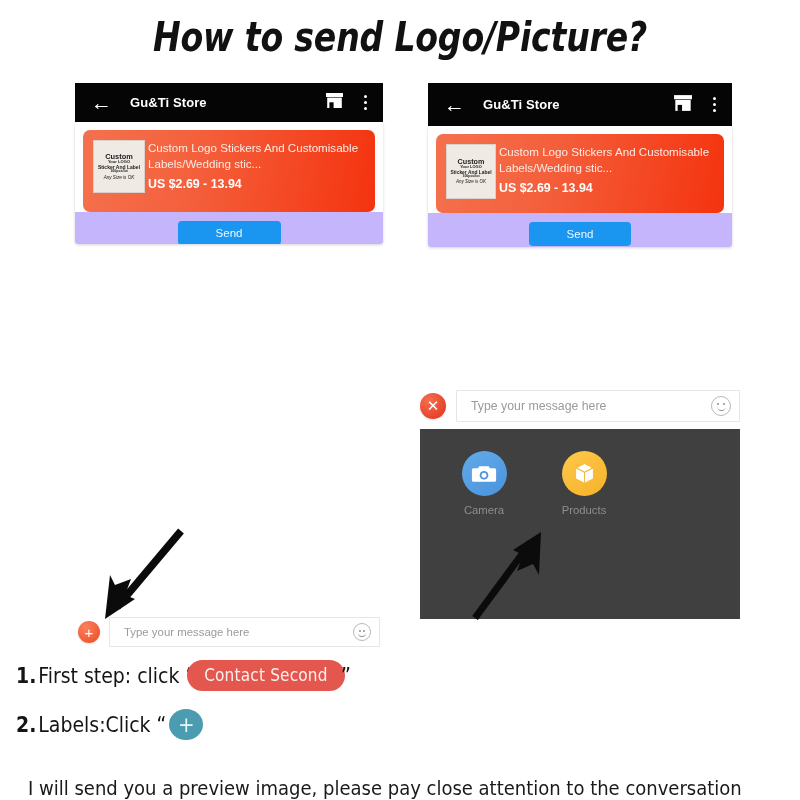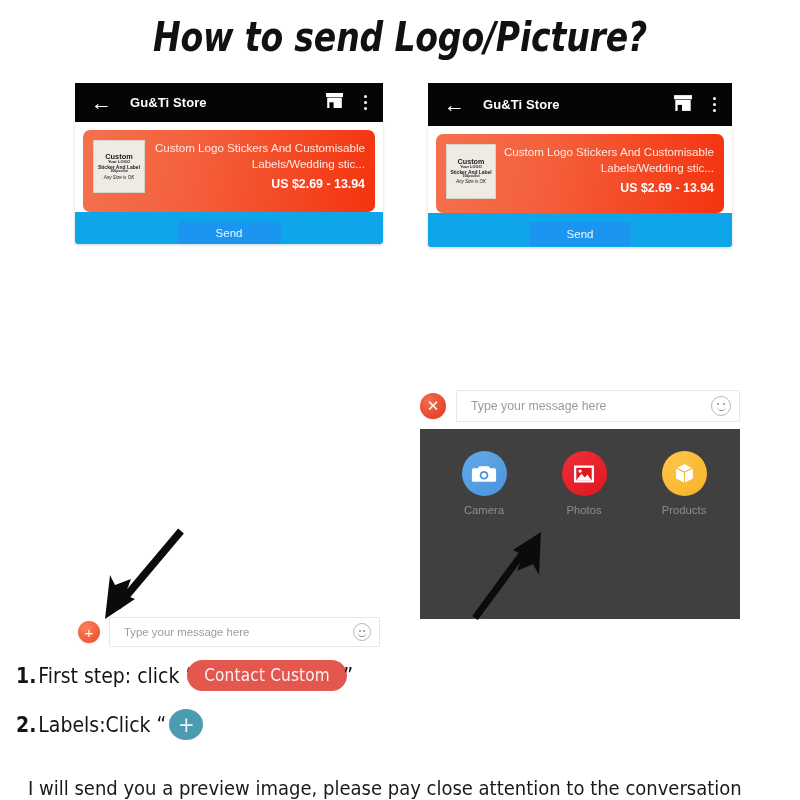--- a/index.html
+++ b/index.html
@@ -61,27 +61,27 @@
     border: 1px solid #d8d2cb;
     display: flex; flex-direction: column; align-items: center; justify-content: center;
     line-height: 1.05; color: #1b1b1b; overflow: hidden;
     position: relative;
   }
   .thumb .t1 { font-weight: 700; }
   .thumb .t2 { font-weight: 700; }
   .thumb .t3 { font-weight: 700; }
   .thumb .t4 { font-weight: 700; }
   .thumb .t5 { font-style: italic; }
-  .prod-text { padding-left: 3px; flex: 1 1 auto; min-width: 0; text-align: right; }
+  .prod-text { padding-left: 3px; flex: 1 1 auto; min-width: 0; }
   .prod-name {
     color: #fdeae4; font-size: 11.6px; line-height: 1.42;
     overflow: hidden;
   }
   .prod-price { color: #ffffff; font-weight: 700; font-size: 12.4px; margin-top: 4px; }
-  .send-wrap { padding: 9px 0 14px 0; text-align: center; background:#0ea5e9; }
+  .send-wrap { padding: 9px 0 14px 0; text-align: center; background:#c4b5fd; }
   .send-btn {
     display: inline-block; background: #1a96f0; color: #eef7ff;
     border: none; border-radius: 4px;
     font-size: 11.5px; font-family: "Liberation Sans", sans-serif;
     cursor: pointer;
   }
 
   
   .chat-panel { position: absolute; }
   .msgbar { display: flex; align-items: center; }
@@ -264,31 +264,20 @@
           <div class="attach-circle c-cam">
             <svg width="26" height="20" viewBox="0 0 26 20">
               <path d="M8.4 2.2h9.2l1.5 2.1h4.4a1.6 1.6 0 0 1 1.6 1.6v10.3a1.6 1.6 0 0 1-1.6 1.6H2.5A1.6 1.6 0 0 1 .9 16.2V5.9a1.6 1.6 0 0 1 1.6-1.6h4.4z" fill="#fff"></path>
               <circle cx="13" cy="11.2" r="4.3" fill="#4a93dd"></circle>
               <circle cx="13" cy="11.2" r="2.5" fill="#fff"></circle>
             </svg>
           </div>
           <div class="attach-label">Camera</div>
         </div>
 
-        <div class="attach-item">
-          <div class="attach-circle c-pho">
-            <svg width="24" height="22" viewBox="0 0 24 22">
-              <rect x="2" y="2.5" width="20" height="17" fill="#fff"></rect>
-              <rect x="4.3" y="4.8" width="15.4" height="12.4" fill="#e1151f"></rect>
-              <path d="M4.3 17.2l5.2-6.4 3.3 3.6 2.6-2.9 4 5.7z" fill="#fff"></path>
-              <circle cx="8.1" cy="8.1" r="1.7" fill="#fff"></circle>
-            </svg>
-          </div>
-          <div class="attach-label">Photos</div>
-        </div>
 
         <div class="attach-item">
           <div class="attach-circle c-pro">
             <svg width="25" height="25" viewBox="0 0 25 25">
               <path d="M12.5 2.6l8.4 4.3v10.6l-8.4 4.3-8.4-4.3V6.9z" fill="#fff"></path>
               <path d="M12.5 2.6l8.4 4.3-8.4 4.3L4.1 6.9z" fill="#fff" stroke="#f5b22a" stroke-width="0.9"></path>
               <path d="M12.5 11.2v10.6" stroke="#f5b22a" stroke-width="0.9"></path>
               <path d="M4.1 6.9l8.4 4.3 8.4-4.3" stroke="#f5b22a" stroke-width="0.9" fill="none"></path>
             </svg>
           </div>
@@ -317,21 +306,21 @@
   </svg>
 
   <svg class="arrow-svg" style="left:465px; top:528px;" width="90" height="98" viewBox="0 0 90 98">
     <path d="M10 90 L66 14" stroke="#0b0b0b" stroke-width="7" stroke-linecap="butt"></path>
     <path d="M76 4 L48 22 L58 27 L52 43 L68 36 L74 47 Z" fill="#0b0b0b"></path>
   </svg>
 
   <div class="instr" style="left:16px; top:660px; font-size:21px;">
     <span class="num">1.</span>
     <span style="margin-left:2px;">First step: click “</span>
-    <span class="pill" style="margin:0 -4px 0 -8px;">Contact Custom</span>
+    <span class="pill" style="margin:0 -4px 0 -8px;">Contact Second</span>
     <span class="quote">”</span>
   </div>
 
   <div class="instr" style="left:16px; top:709px; font-size:21px;">
     <span class="num">2.</span>
     <span style="margin-left:2px;">Labels:Click “</span>
     <span class="plus-badge">+</span>
   </div>
 
   <div class="line3" style="left:28px; top:776px;">I will send you a preview image, please pay close attention to the conversation</div>

